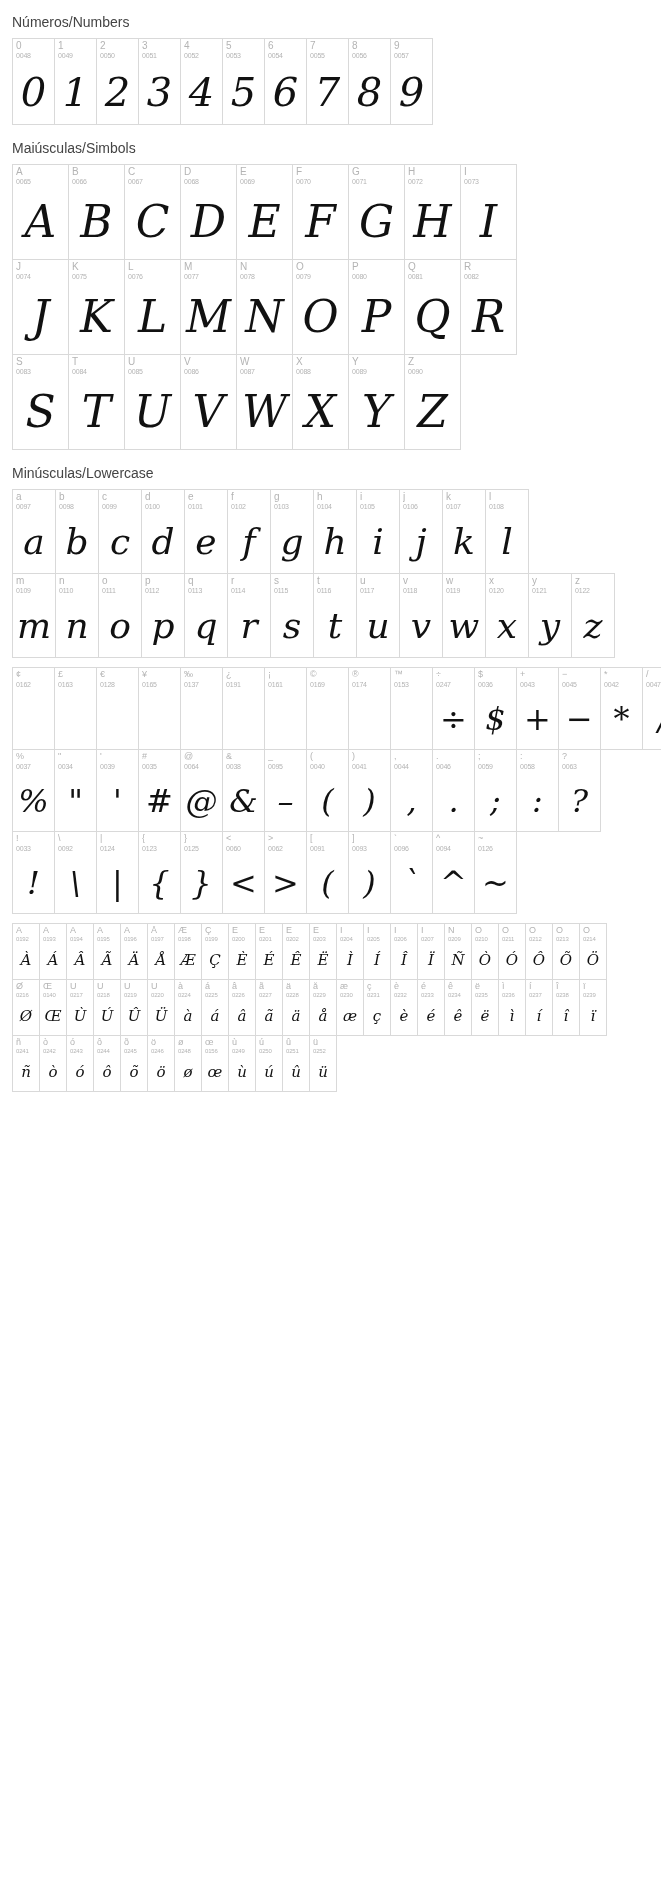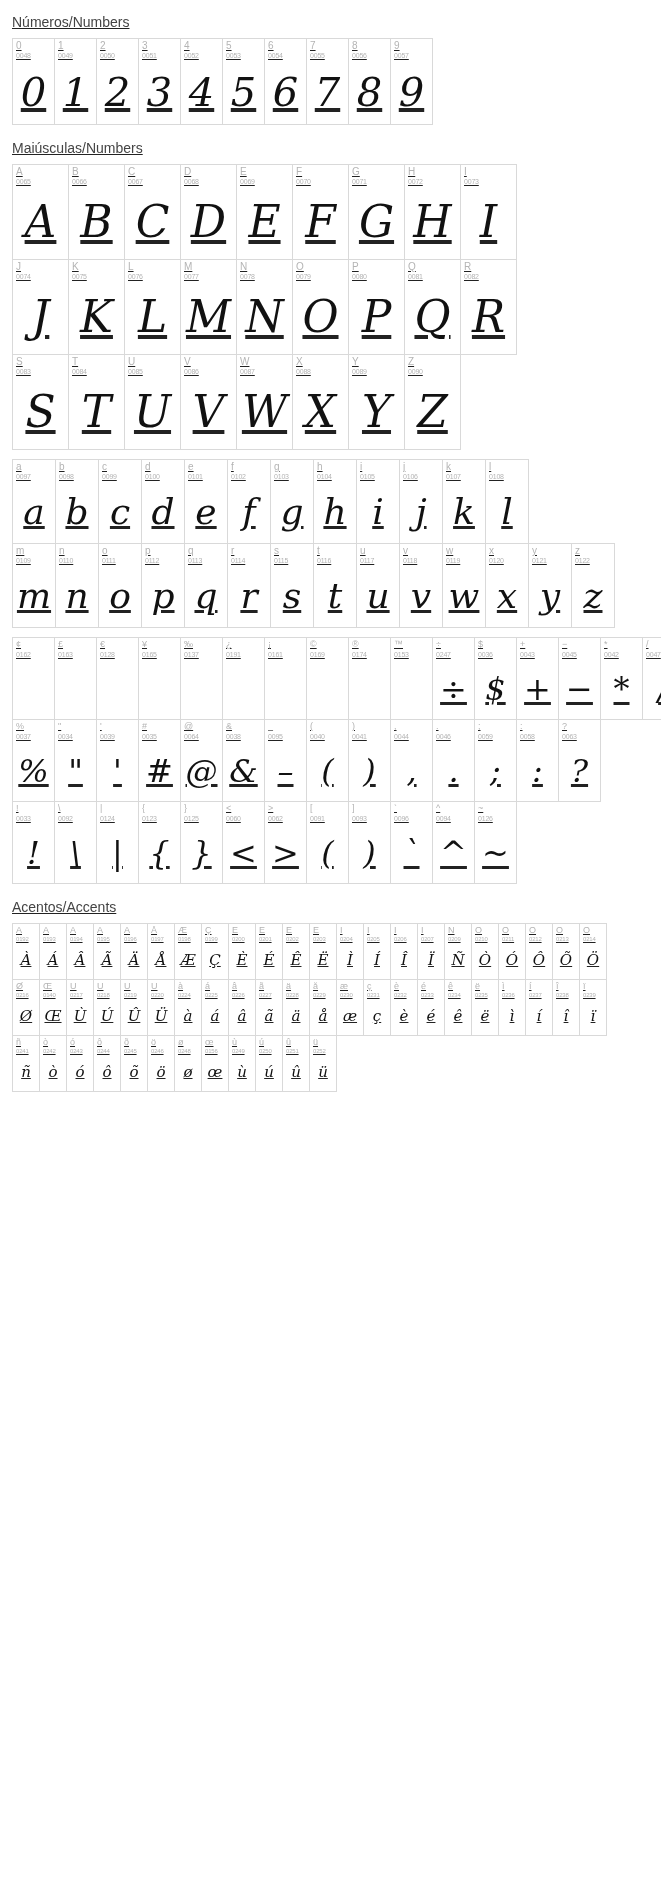--- a/index.html
+++ b/index.html
@@ -9,21 +9,20 @@
   }
   body {
     width: 661px;
     font-family: "Liberation Sans", sans-serif;
     color: #222;
   }
   .page {
     width: 661px;
     box-sizing: border-box;
     padding: 0 0 20px 0;
-    text-decoration: underline;
   }
   .section {
     margin: 0 0 10px 0;
   }
   .section-title {
     font-size: 14px;
     color: #444;
     padding: 6px 0 6px 12px;
     margin: 8px 0 2px 0;
     font-weight: normal;
@@ -174,21 +173,21 @@
             <div class="meta">
               <span class="ch-label">9</span>
               <span class="code">0057</span>
             </div>
             <div class="glyph">9</div>
           </div>
         </div>
       </div>
     </div>
     <div class="section">
-      <div class="section-title">Maiúsculas/Numbers</div>
+      <div class="section-title">Maiúsculas/Simbols</div>
       <div class="grid size-upper">
         <div class="glyph-row">
           <div class="cell">
             <div class="meta">
               <span class="ch-label">A</span>
               <span class="code">0065</span>
             </div>
             <div class="glyph">A</div>
           </div>
           <div class="cell">
@@ -367,20 +366,21 @@
             <div class="meta">
               <span class="ch-label">Z</span>
               <span class="code">0090</span>
             </div>
             <div class="glyph">Z</div>
           </div>
         </div>
       </div>
     </div>
     <div class="section">
+      <div class="section-title">Minúsculas/Lowercase</div>
       <div class="grid size-lower">
         <div class="glyph-row">
           <div class="cell">
             <div class="meta">
               <span class="ch-label">a</span>
               <span class="code">0097</span>
             </div>
             <div class="glyph">a</div>
           </div>
           <div class="cell">
@@ -863,21 +863,20 @@
             <div class="meta">
               <span class="ch-label">~</span>
               <span class="code">0126</span>
             </div>
             <div class="glyph">~</div>
           </div>
         </div>
       </div>
     </div>
     <div class="section">
-      <div class="section-title">Acentos/Accents</div>
       <div class="grid size-acc">
         <div class="glyph-row">
           <div class="cell">
             <div class="meta">
               <span class="ch-label">À</span>
               <span class="code">0192</span>
             </div>
             <div class="glyph">À</div>
           </div>
           <div class="cell">

